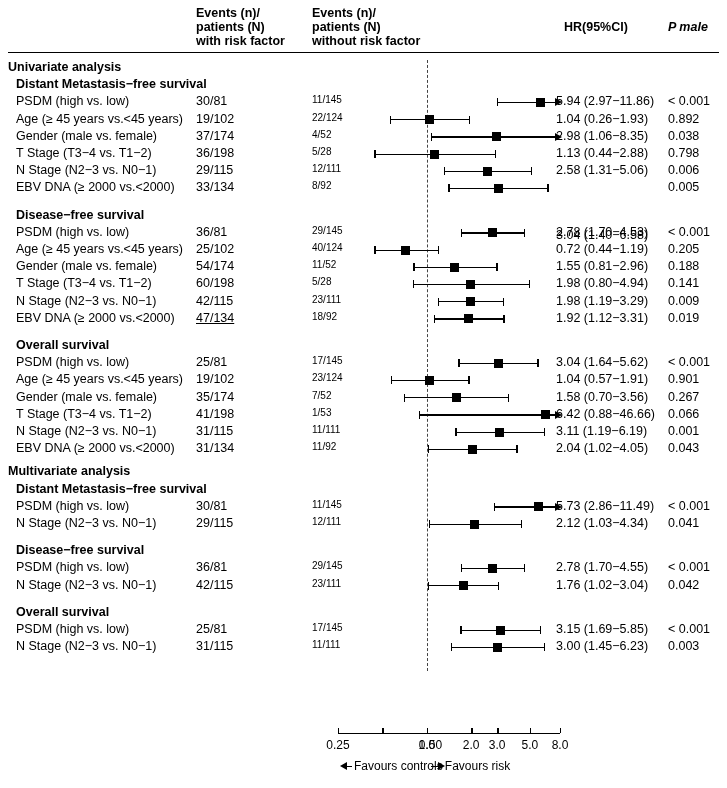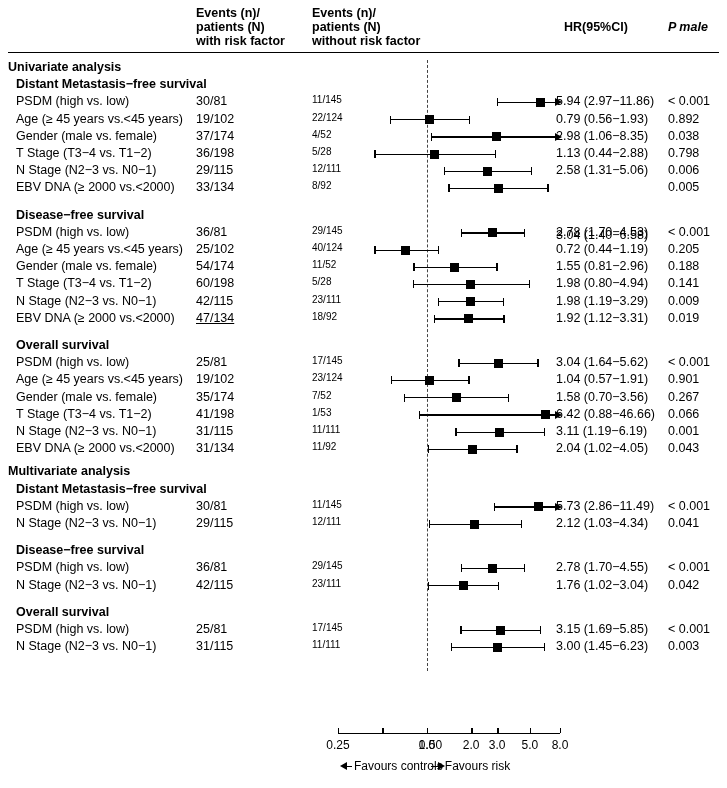--- a/index.html
+++ b/index.html
@@ -70,21 +70,21 @@
       <div class="sec" style="left: 8px; top: 60px;">Univariate analysis</div>
       <div class="subsec" style="left: 16px; top: 77.2px;">Distant Metastasis−free survival</div>
       <div class="row-label" style="left: 16px; top: 94.4px;">PSDM (high vs. low)</div>
       <div class="col-a" style="left: 196px; top: 94.4px;">30/81</div>
       <div class="col-b" style="left: 312px; top: 94.4px;">11/145</div>
       <div class="col-hr" style="left: 556px; top: 94.4px;">5.94 (2.97−11.86)</div>
       <div class="col-p" style="left: 668px; top: 94.4px;">&lt; 0.001</div>
       <div class="row-label" style="left: 16px; top: 111.6px;">Age (≥ 45 years vs.&lt;45 years)</div>
       <div class="col-a" style="left: 196px; top: 111.6px;">19/102</div>
       <div class="col-b" style="left: 312px; top: 111.6px;">22/124</div>
-      <div class="col-hr" style="left: 556px; top: 111.6px;">0.79 (0.56−1.93)</div>
+      <div class="col-hr" style="left: 556px; top: 111.6px;">1.04 (0.26−1.93)</div>
       <div class="col-p" style="left: 668px; top: 111.6px;">0.892</div>
       <div class="row-label" style="left: 16px; top: 128.8px;">Gender (male vs. female)</div>
       <div class="col-a" style="left: 196px; top: 128.8px;">37/174</div>
       <div class="col-b" style="left: 312px; top: 128.8px;">4/52</div>
       <div class="col-hr" style="left: 556px; top: 128.8px;">2.98 (1.06−8.35)</div>
       <div class="col-p" style="left: 668px; top: 128.8px;">0.038</div>
       <div class="row-label" style="left: 16px; top: 146px;">T Stage (T3−4 vs. T1−2)</div>
       <div class="col-a" style="left: 196px; top: 146px;">36/198</div>
       <div class="col-b" style="left: 312px; top: 146px;">5/28</div>
       <div class="col-hr" style="left: 556px; top: 146px;">1.13 (0.44−2.88)</div>

